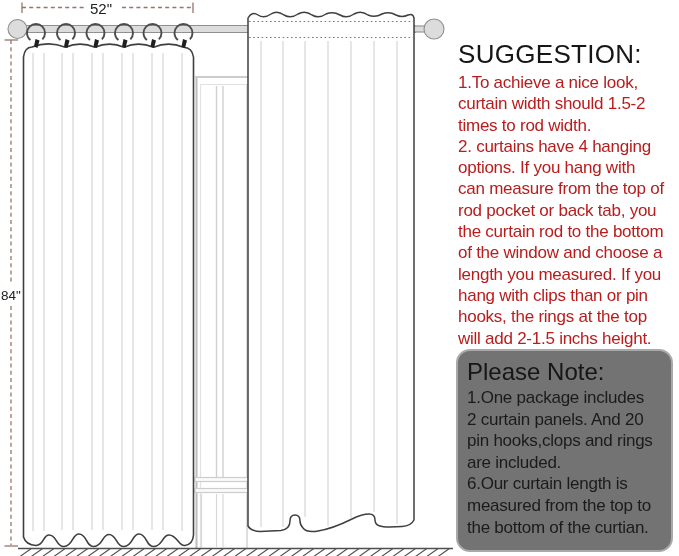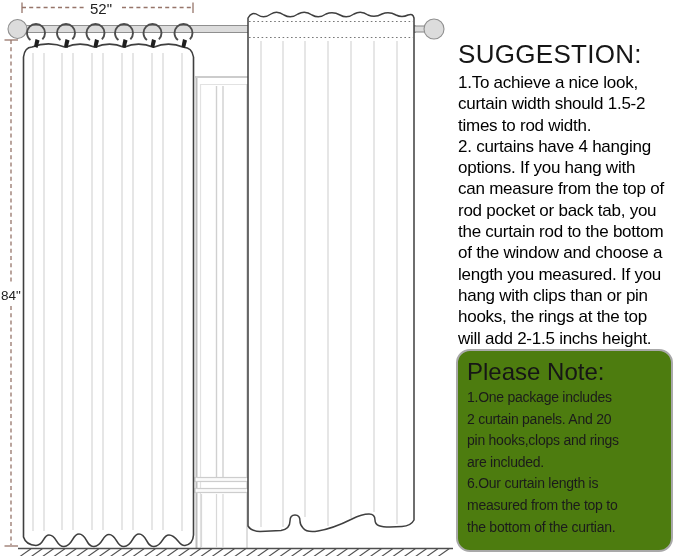--- a/index.html
+++ b/index.html
@@ -9,32 +9,32 @@
   }
   #diagram-svg{position:absolute;left:0;top:0;}
   .text-col{position:absolute;left:458px;top:5px;width:219px;margin-top:32px;}
   .suggestion-title{
     font-size:26px;font-weight:400;letter-spacing:.3px;color:#161616;
     line-height:34px;white-space:nowrap;
   }
   .body-lines{margin-top:1px;}
   .body-lines .tline{
     font-size:17px;line-height:21.3px;letter-spacing:-.25px;
-    white-space:nowrap;color:#000000;
+    white-space:nowrap;color:#b91c1c;
   }
   .note-box{
     position:absolute;left:456px;top:349px;width:217px;height:203px;
     box-sizing:border-box;border:2px solid #a9a9a9;border-radius:14px;
-    background:#4d7c0f;padding:5px 9px 0 9px;overflow:hidden;
+    background:#737373;padding:5px 9px 0 9px;overflow:hidden;
   }
   .note-title{
     font-size:24px;font-weight:400;color:#161616;line-height:31px;white-space:nowrap;
   }
   .note-box .tline{
-    font-size:14px;line-height:21.6px;letter-spacing:-.25px;
+    font-size:17px;line-height:21.6px;letter-spacing:-.25px;
     white-space:nowrap;color:#1b1b1b;
   }
   .dim-label{font-family:"Liberation Sans", sans-serif;fill:#222222;}
 </style>
 </head>
 <body>
 
 <div id="canvas">
 
   <svg id="diagram-svg" width="455" height="556" viewBox="0 0 455 556">

